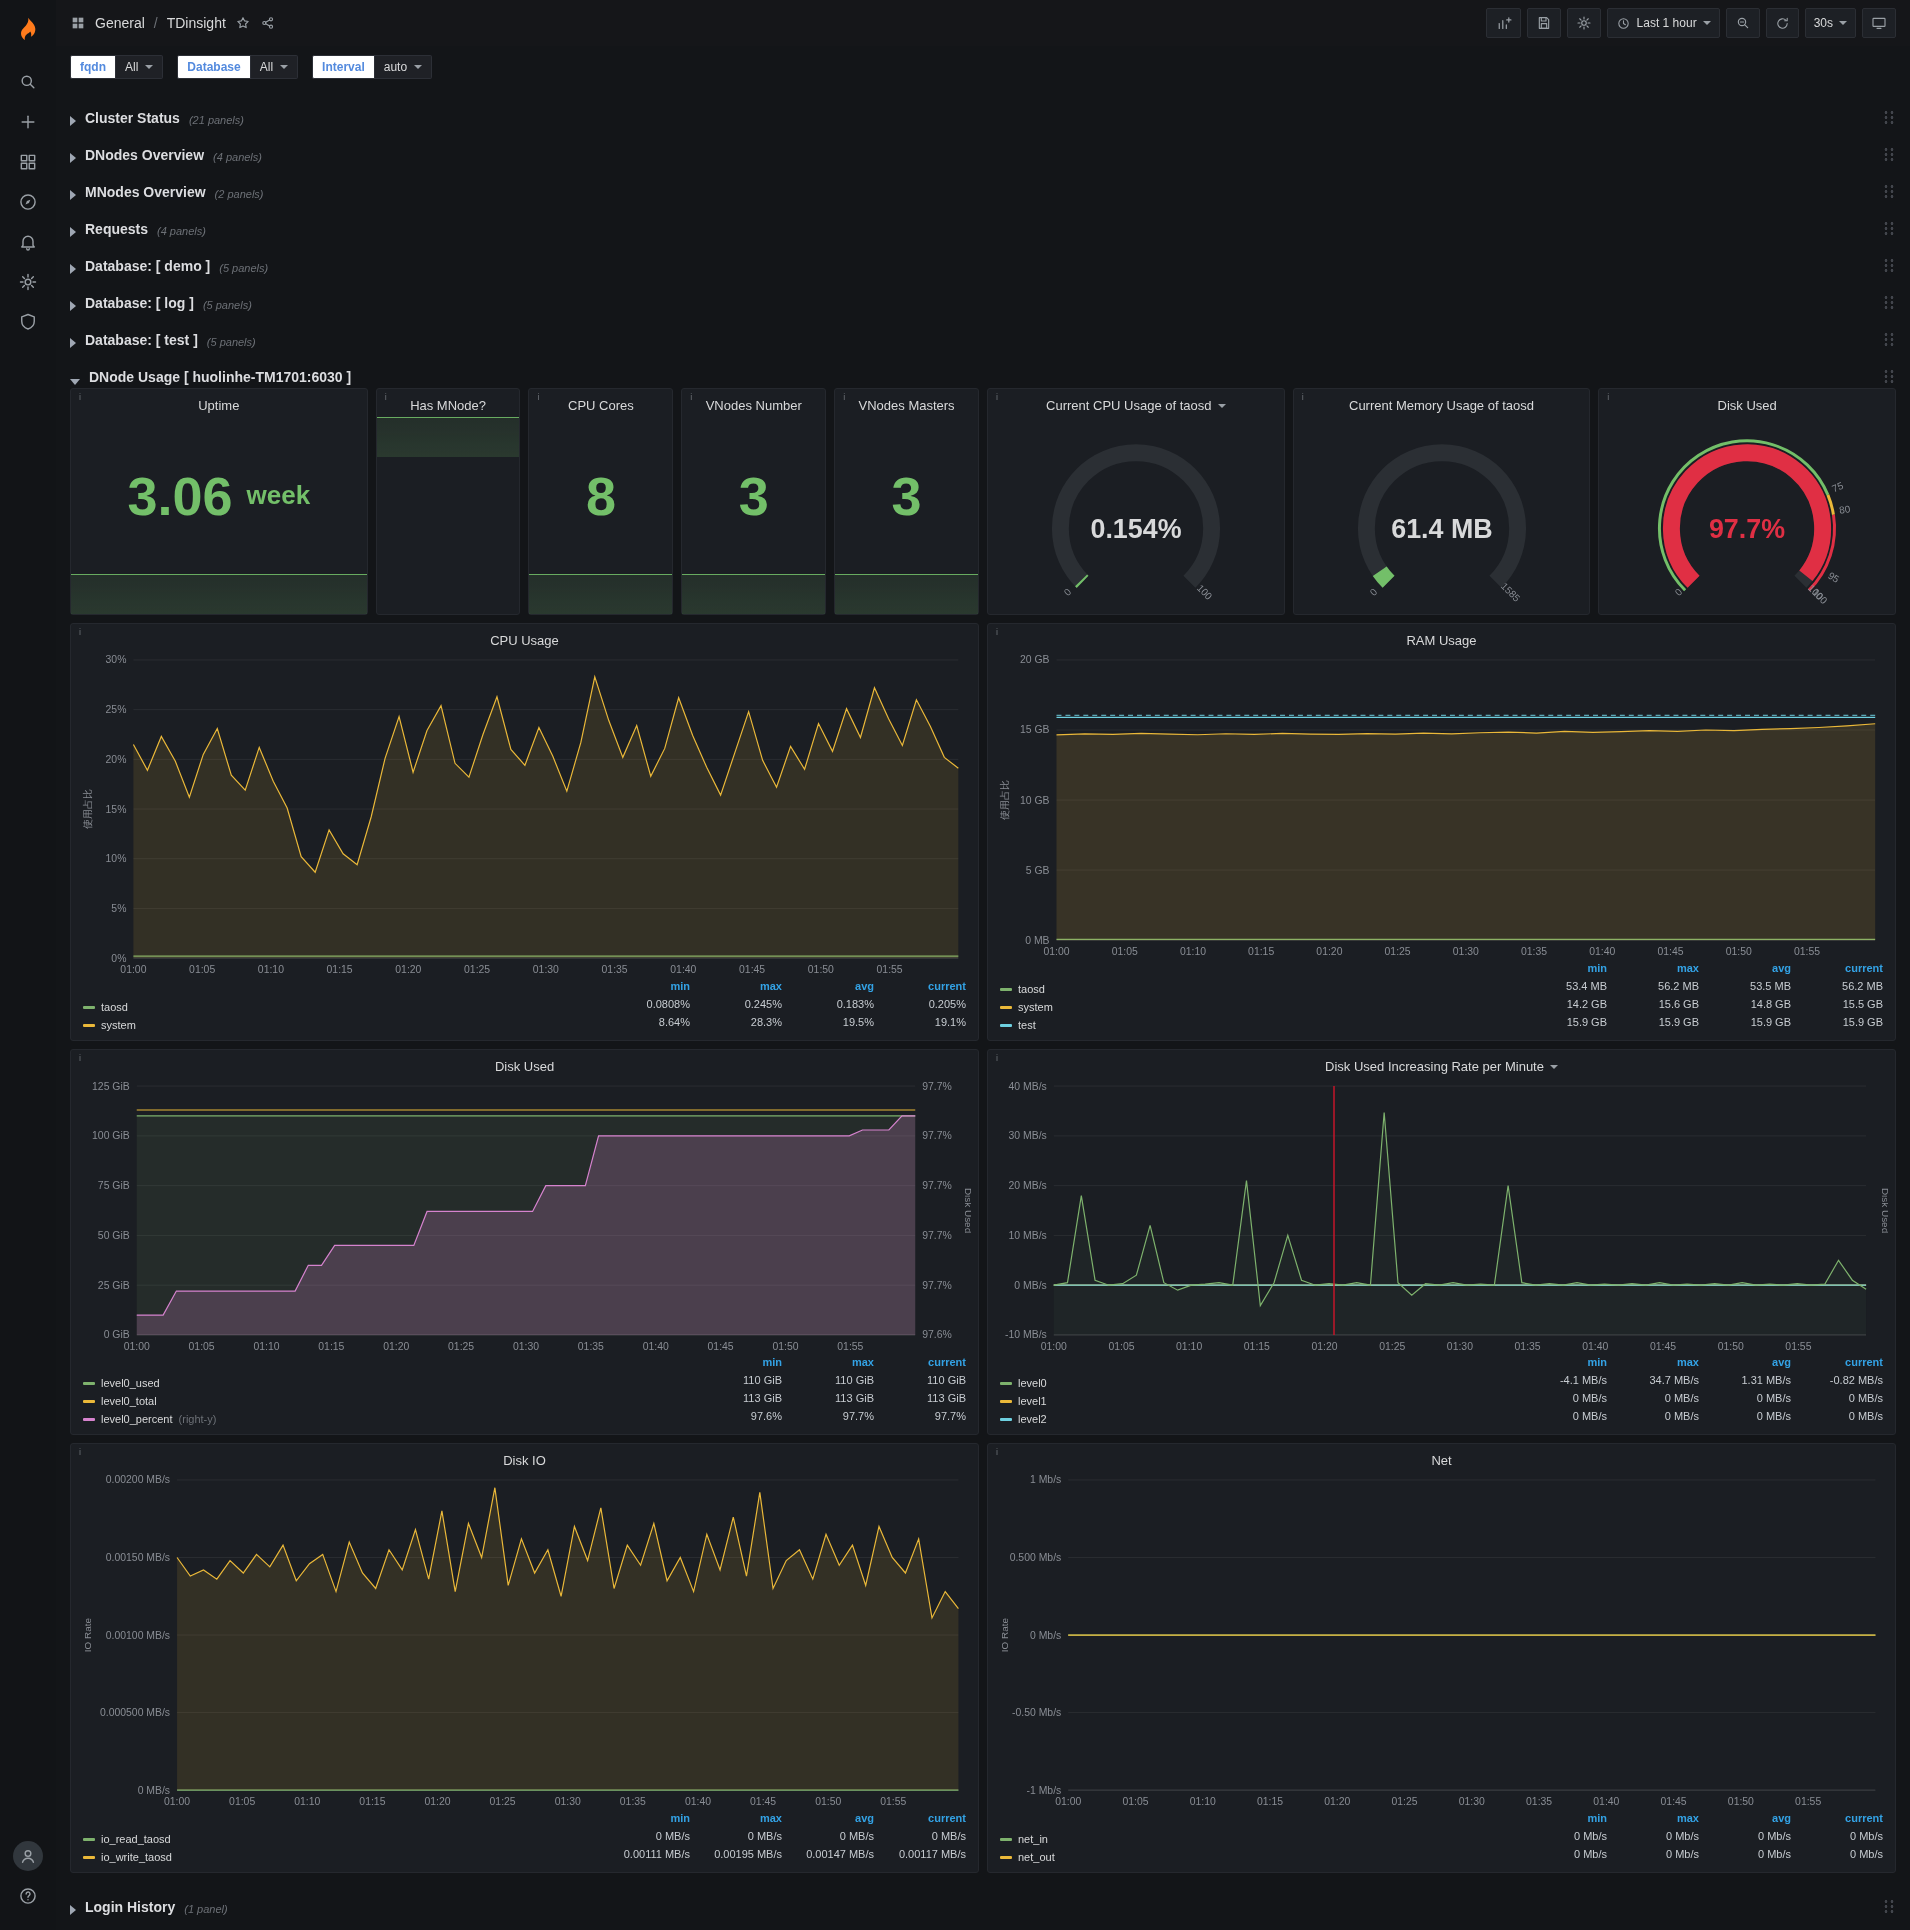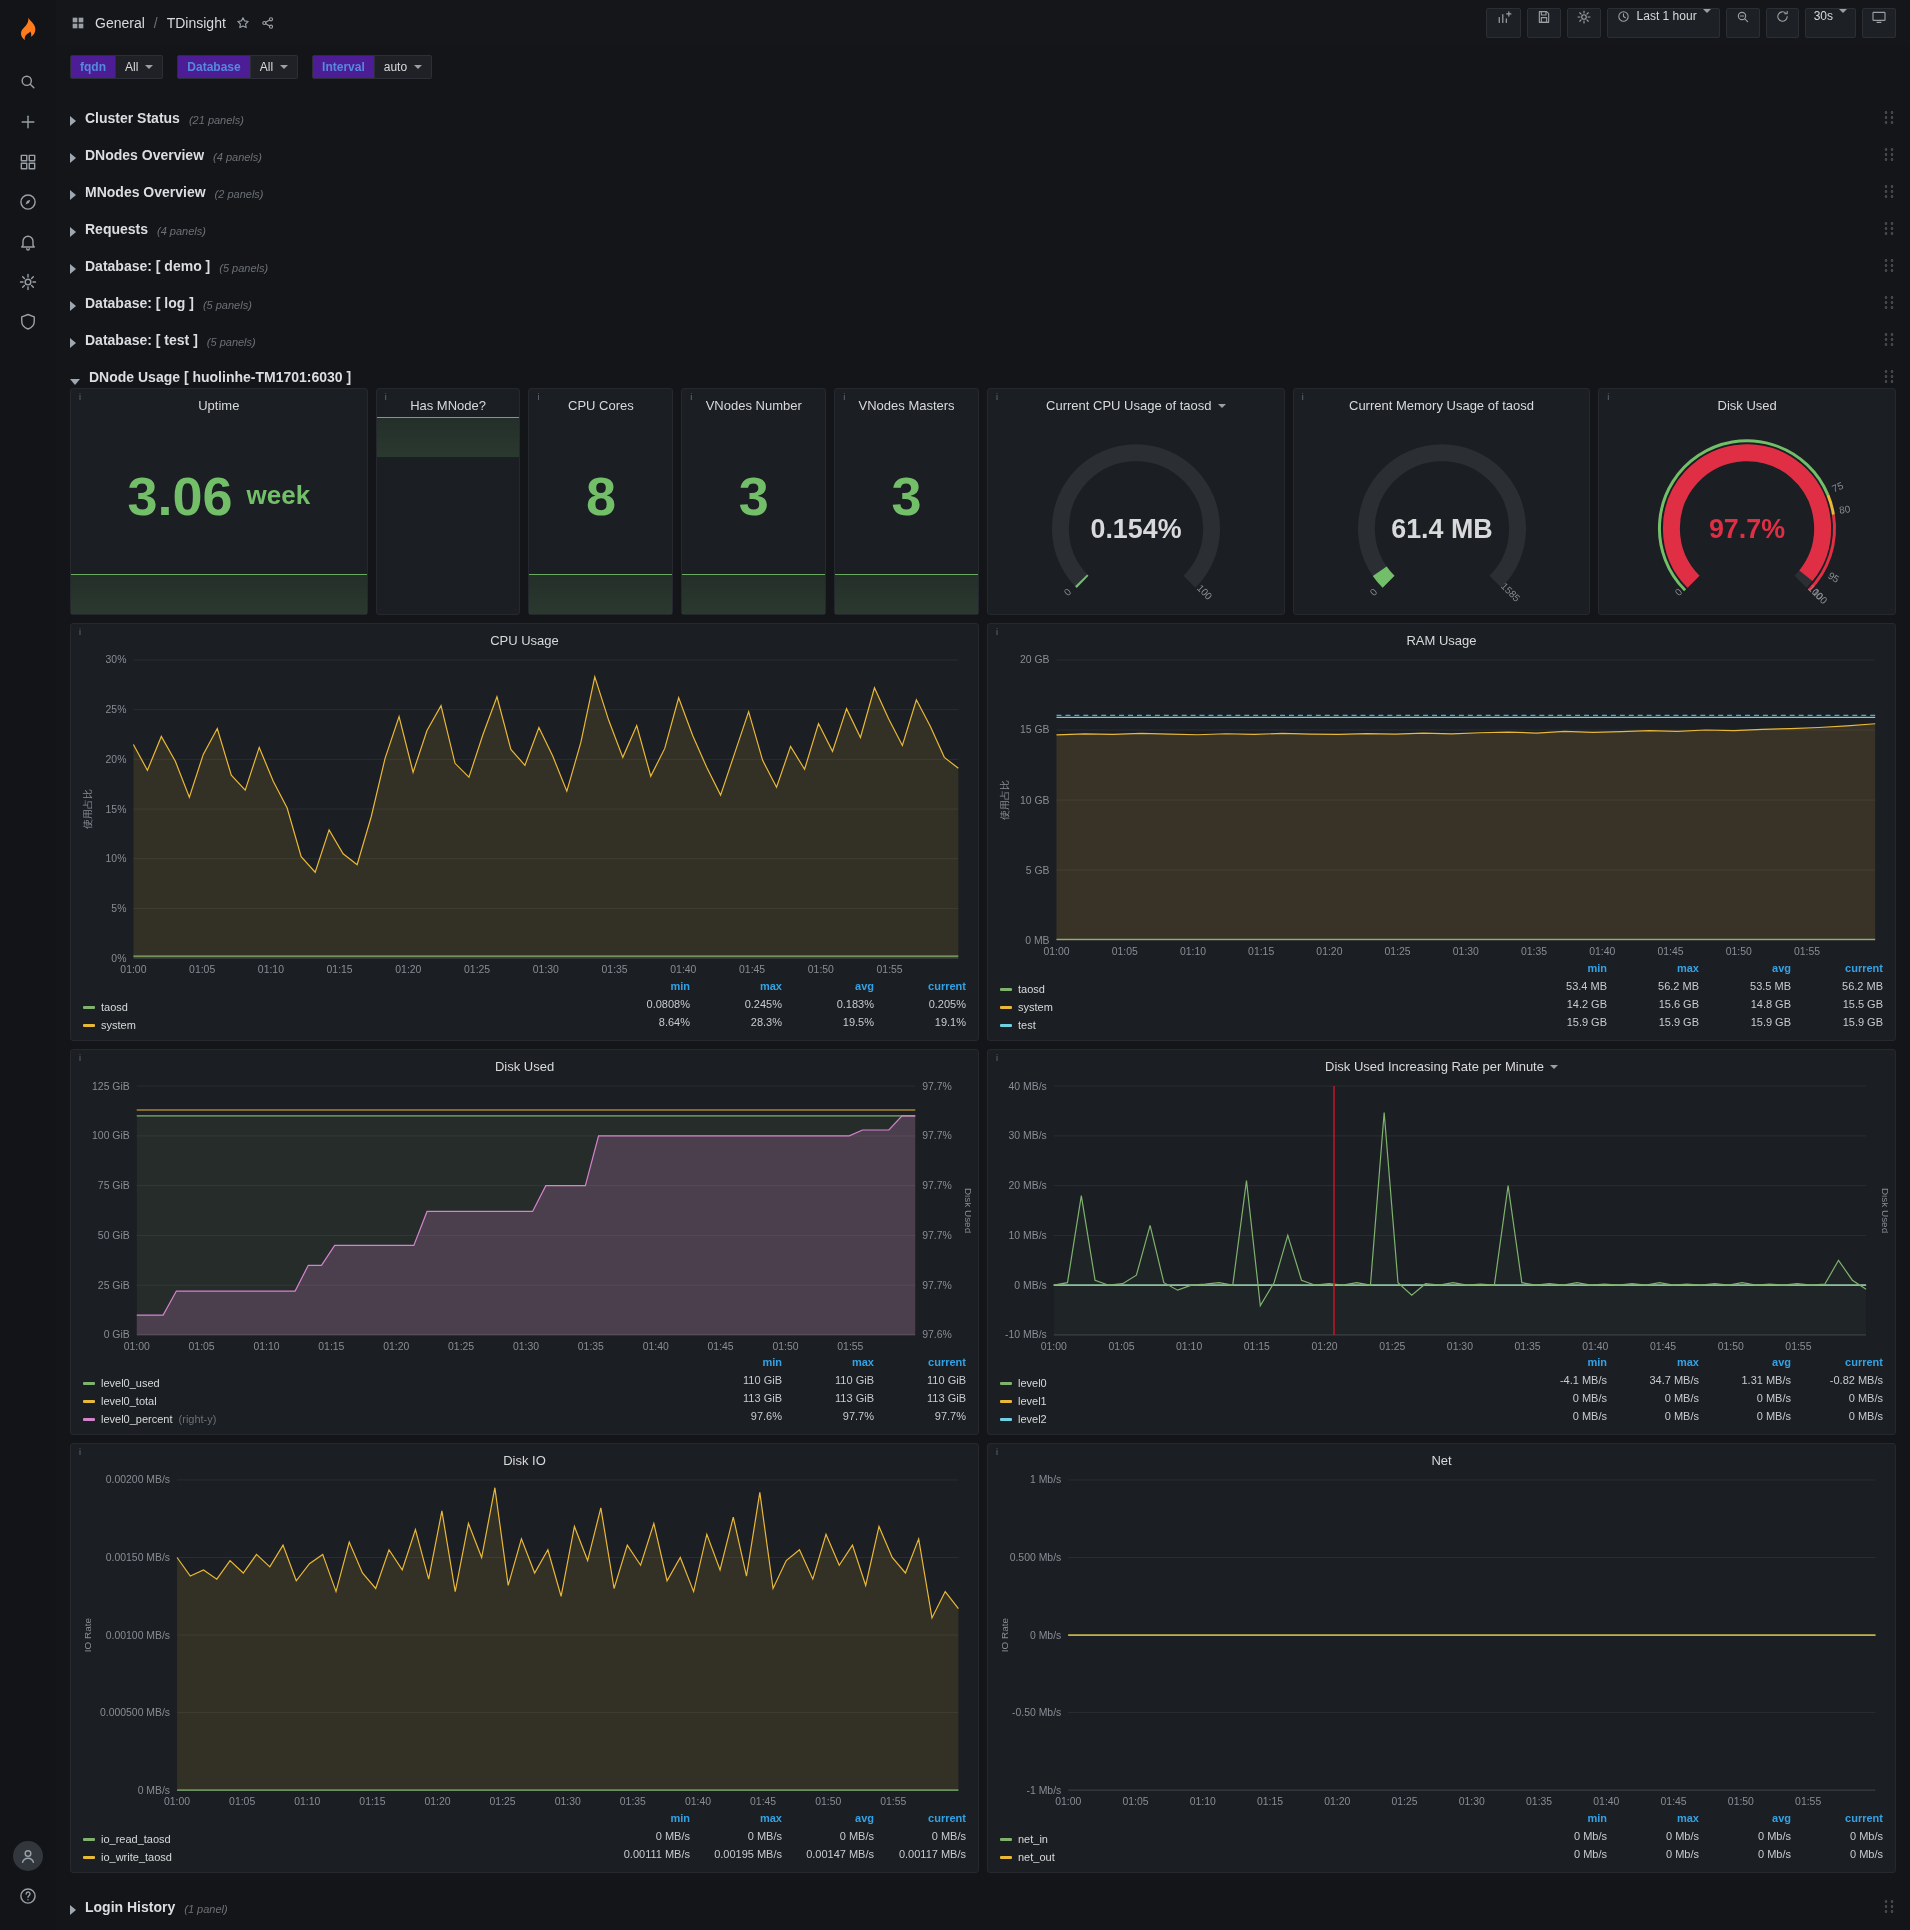--- a/index.html
+++ b/index.html
@@ -13,26 +13,26 @@
 .side-spacer{flex:1}
 .avatar{width:30px;height:30px;border-radius:50%;background:#31373d;display:flex;align-items:center;justify-content:center;overflow:hidden}
 .icon{stroke:#9aa0a6;fill:none;stroke-width:1.7;stroke-linecap:round;stroke-linejoin:round}
 
 .main{flex:1;display:flex;flex-direction:column;min-width:0}
 .topnav{height:46px;display:flex;align-items:center;justify-content:space-between;padding:0 14px;background:#151619;flex:0 0 auto}
 .crumb{display:flex;align-items:center;gap:9px;font-size:14px}
 .crumb .sep{color:#6c7076}
 .crumb .ttl{color:#d8d9da}
 .nav-actions{display:flex;gap:6px;align-items:center}
-.navbtn{height:30px;padding:0 8px;background:#1d2025;border:1px solid #2b2e34;border-radius:2px;display:flex;align-items:flex-start;gap:6px;color:#d8d9da;font-size:12px;cursor:pointer}
+.navbtn{height:30px;padding:0 8px;background:#1d2025;border:1px solid #2b2e34;border-radius:2px;display:flex;align-items:center;gap:6px;color:#d8d9da;font-size:12px;cursor:pointer}
 .caret-down{width:0;height:0;border-left:4px solid transparent;border-right:4px solid transparent;border-top:4px solid #9aa0a6}
 
 .subnav{display:flex;gap:14px;padding:9px 14px;align-items:center;flex:0 0 auto}
 .var-group{display:flex}
-.var-label{background:#4c1d95;border:1px solid #2c2f36;color:#538ade;padding:4px 9px;font-size:12px;border-radius:2px 0 0 2px;font-weight:700}
+.var-label{background:#ffffff;border:1px solid #2c2f36;color:#538ade;padding:4px 9px;font-size:12px;border-radius:2px 0 0 2px;font-weight:700}
 .var-value{background:#1f2126;border:1px solid #2c2f36;border-left:none;color:#d8d9da;padding:4px 9px;font-size:12px;display:flex;gap:7px;align-items:center;border-radius:0 2px 2px 0;cursor:pointer}
 
 .content{flex:1;padding:4px 14px 0;overflow:hidden}
 .row-header{height:34px;display:flex;align-items:flex-end;gap:9px;cursor:pointer;margin-bottom:3px}
 .chev-right{width:0;height:0;border-top:5px solid transparent;border-bottom:5px solid transparent;border-left:6px solid #9fa7b3}
 .chev-downr{width:0;height:0;border-left:5px solid transparent;border-right:5px solid transparent;border-top:6px solid #9fa7b3}
 .row-title{font-weight:700;font-size:14px;color:#dcdde0}
 .row-count{font-style:italic;font-size:11px;color:#6c7076}
 .drag{margin-left:auto;width:13px;height:16px;background-image:radial-gradient(circle,#4a4e55 1.2px,transparent 1.6px);background-size:6px 5px;opacity:.85;cursor:grab}
 

